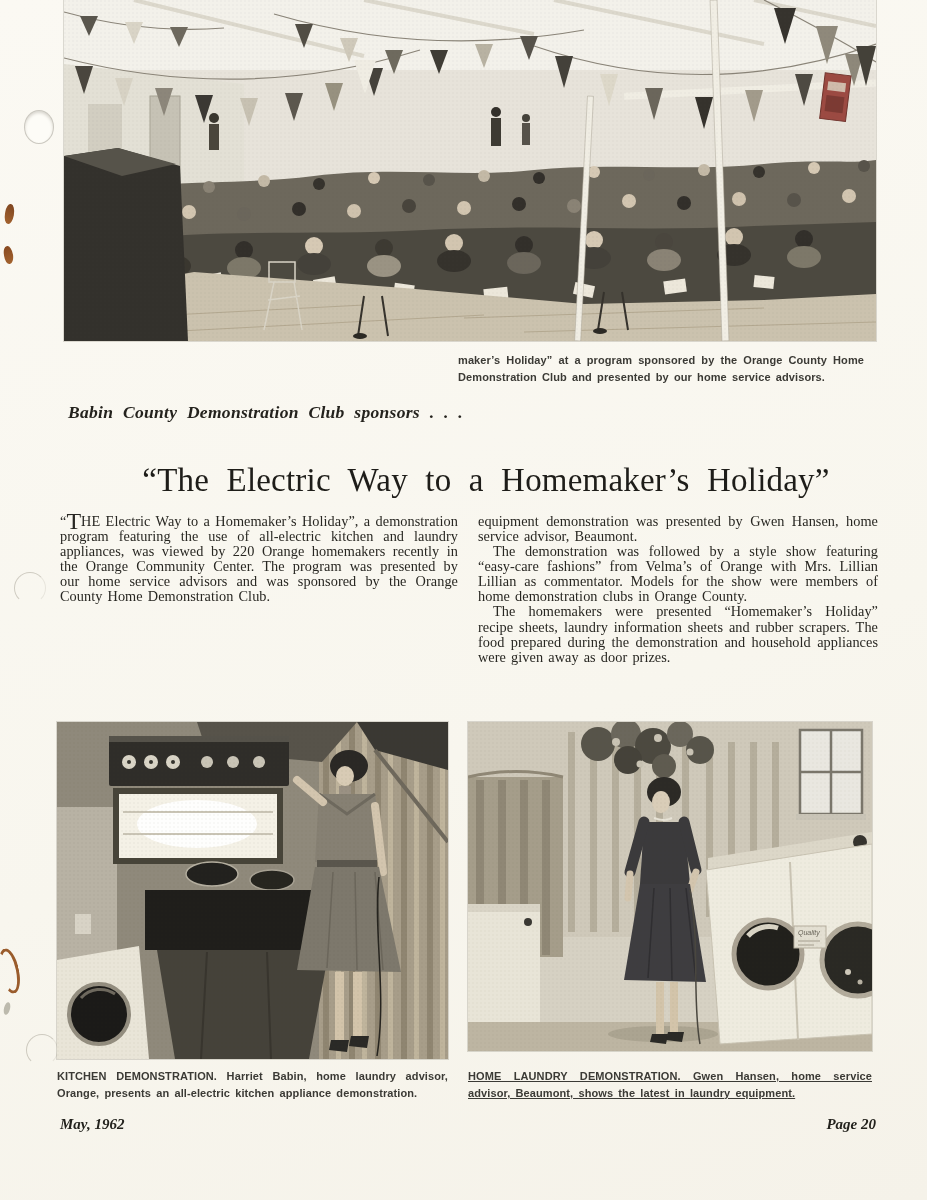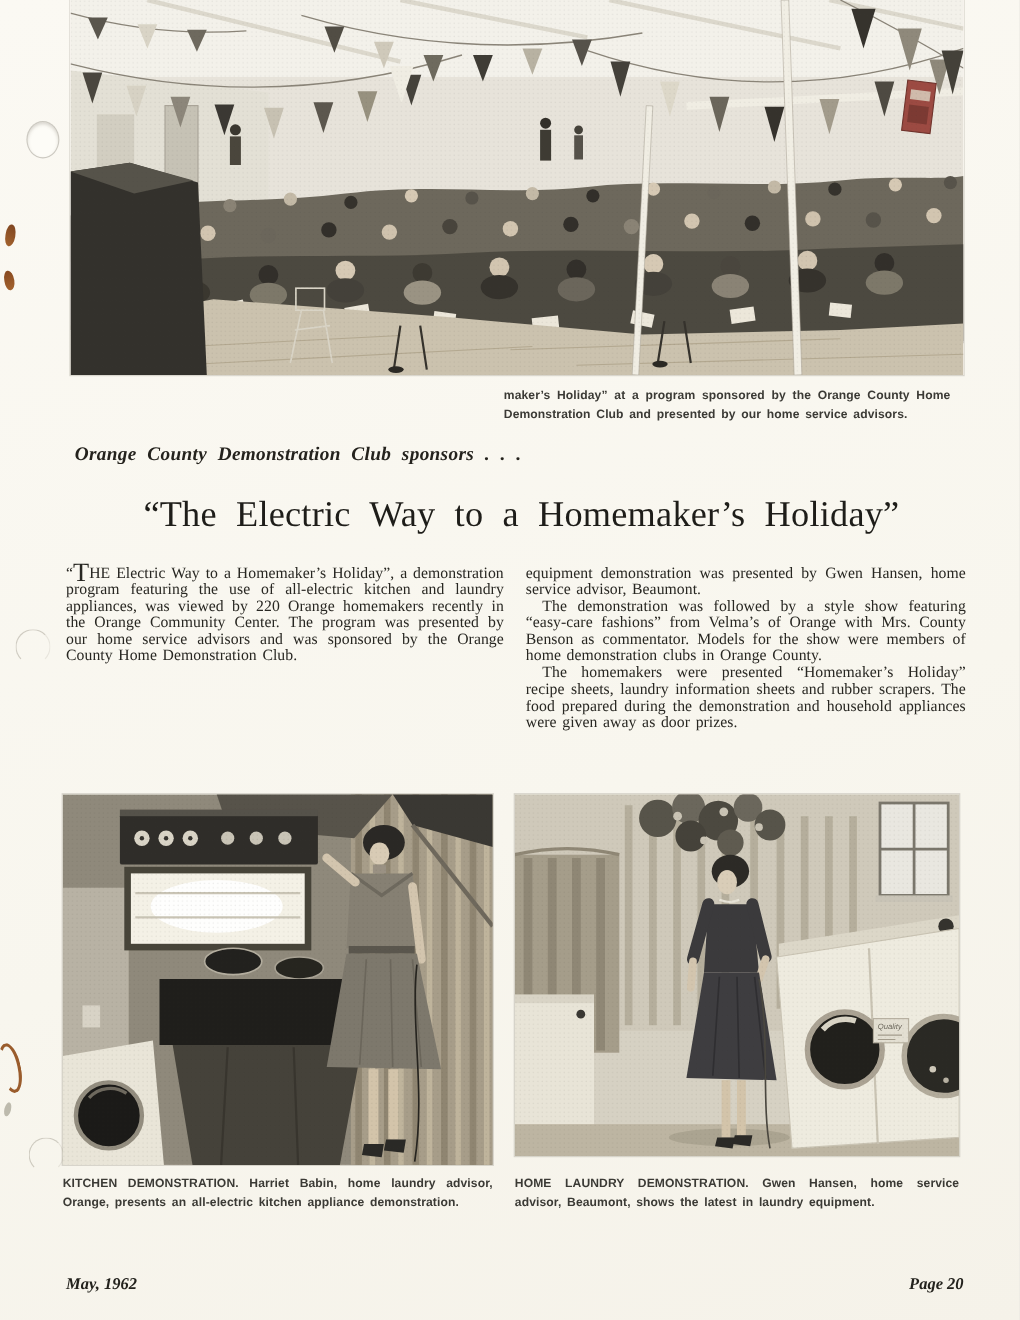--- a/index.html
+++ b/index.html
@@ -29,21 +29,21 @@
     display:grid;grid-template-columns:398px 400px;column-gap:20px;
   }
   .body-col{
     font-size:14.3px;line-height:1.055;text-align:justify;color:#282722;
     letter-spacing:.05px;word-spacing:1.5px;
   }
   .body-col p{margin:0;}
   .body-col p.indent{text-indent:15px;}
   .drop-initial{font-size:24px;line-height:0;vertical-align:-3px;letter-spacing:0;}
   .footer{
-    position:absolute;left:60px;top:1160px;width:816px;
+    position:absolute;left:60px;top:1116px;width:816px;
     display:flex;justify-content:space-between;
     font-style:italic;font-weight:700;font-size:15px;color:#23221d;
   }
   .binder-hole{position:absolute;border-radius:50%;background:#fdfcf7;}
   .hole-strong{width:28px;height:32px;left:24px;top:110px;
     border:1px solid rgba(110,104,88,.35);box-shadow:inset 0 2px 3px rgba(90,84,70,.22);}
   .hole-faint{width:30px;height:30px;
     border:1px solid rgba(110,104,88,.30);border-bottom-color:transparent;border-right-color:rgba(110,104,88,.12);
     background:transparent;}
   .hole-2{left:14px;top:572px;}
@@ -234,30 +234,30 @@
         <rect x="758" y="74" width="26" height="46" fill="#9c4a42" stroke="#6f332c"></rect>
         <rect x="762" y="82" width="18" height="9" fill="#d9cfbd" opacity="0.85"></rect>
         <rect x="762" y="96" width="18" height="16" fill="#7c3a33"></rect>
       </g>
       <rect width="812" height="341" fill="url(#dA)"></rect>
     </svg>
   </figure>
 
   <div class="photo-caption" style="left:458px;top:352px;width:406px;">maker’s Holiday” at a program sponsored by the Orange County Home Demonstration Club and presented by our home service advisors.</div>
 
-  <div class="kicker">Orange County Demonstration Club sponsors . . .</div>
-  <h1 class="headline" style="margin:4px;">“The Electric Way to a Homemaker’s Holiday”</h1>
+  <div class="kicker">Babin County Demonstration Club sponsors . . .</div>
+  <h1 class="headline" style="margin:16px;">“The Electric Way to a Homemaker’s Holiday”</h1>
 
   <div class="body-cols">
     <div class="body-col">
       <p><span>“</span><span class="drop-initial">T</span><span>HE Electric Way to a Homemaker’s Holiday”, a demonstration program featuring the use of all-electric kitchen and laundry appliances, was viewed by 220 Orange homemakers recently in the Orange Community Center. The program was presented by our home service advisors and was sponsored by the Orange County Home Demonstration Club.</span></p>
     </div>
     <div class="body-col">
       <p>equipment demonstration was presented by Gwen Hansen, home service advisor, Beaumont.</p>
-      <p class="indent">The demonstration was followed by a style show featuring “easy-care fashions” from Velma’s of Orange with Mrs. County Benson as commentator. Models for the show were members of home demonstration clubs in Orange County.</p>
+      <p class="indent">The demonstration was followed by a style show featuring “easy-care fashions” from Velma’s of Orange with Mrs. Lillian Lillian as commentator. Models for the show were members of home demonstration clubs in Orange County.</p>
       <p class="indent">The homemakers were presented “Homemaker’s Holiday” recipe sheets, laundry information sheets and rubber scrapers. The food prepared during the demonstration and household appliances were given away as door prizes.</p>
     </div>
   </div>
 
   <figure class="photo" style="left:57px;top:722px;width:391px;height:337px;margin:0;">
     <svg width="391" height="337" viewBox="0 0 391 337">
       <defs>
         <pattern id="dB" width="4" height="4" patternUnits="userSpaceOnUse">
           <circle cx="1" cy="1" r="0.7" fill="#26241f" opacity="0.08"></circle>
         </pattern>
@@ -442,20 +442,20 @@
         <rect x="202" y="260" width="8" height="50" fill="#d3c4aa"></rect>
         <polygon points="184,312 200,312 198,322 182,320" fill="#2a2926"></polygon>
         <polygon points="200,310 216,310 214,320 198,318" fill="#2a2926"></polygon>
         <path d="M222 168 C 232 220 224 280 232 322" stroke="#4a473f" stroke-width="1.5" fill="none"></path>
       </g>
       <rect width="404" height="329" fill="url(#dC)"></rect>
     </svg>
   </figure>
 
   <div class="photo-caption" style="left:57px;top:1068px;width:391px;">KITCHEN DEMONSTRATION. Harriet Babin, home laundry advisor, Orange, presents an all-electric kitchen appliance demonstration.</div>
-  <div class="photo-caption" style="left:468px;top:1068px;width:404px;">HOME LAUNDRY DEMONSTRATION. Gwen Hansen, home service advisor, Beaumont, shows the latest in laundry equipment.</div>
+  <div class="photo-caption" style="left:468px;top:1068px;width:404px;text-decoration:underline;">HOME LAUNDRY DEMONSTRATION. Gwen Hansen, home service advisor, Beaumont, shows the latest in laundry equipment.</div>
 
   <div class="footer">
     <span>May, 1962</span>
     <span>Page 20</span>
   </div>
 
 </div>
 
 </body></html>

